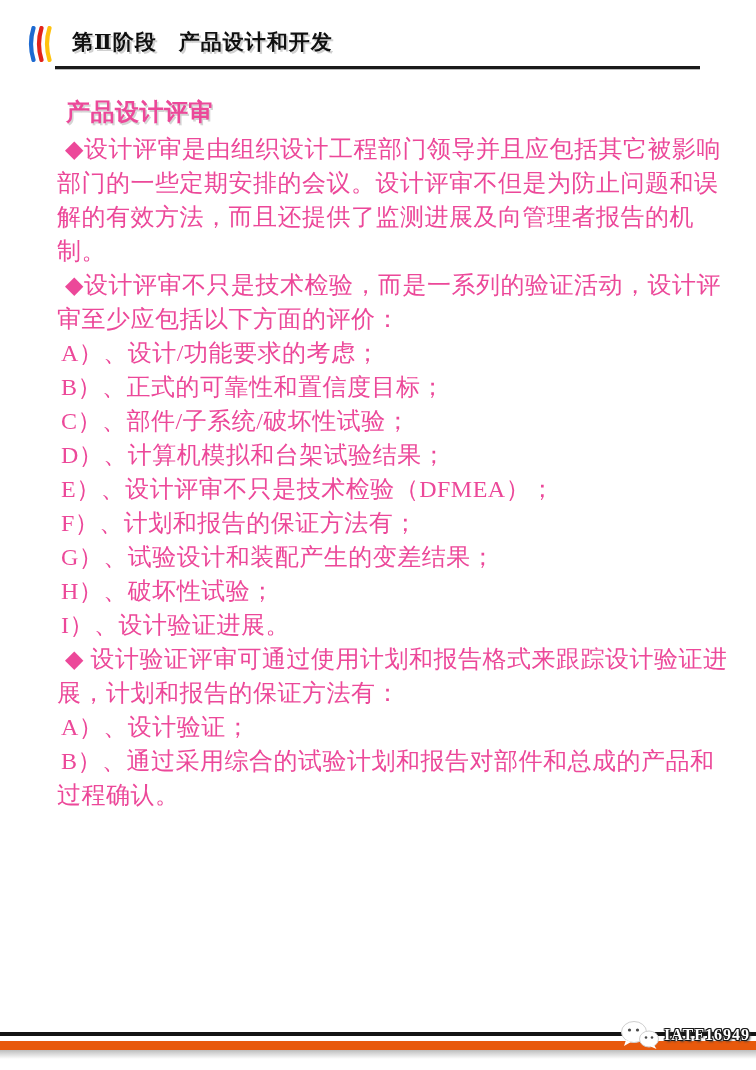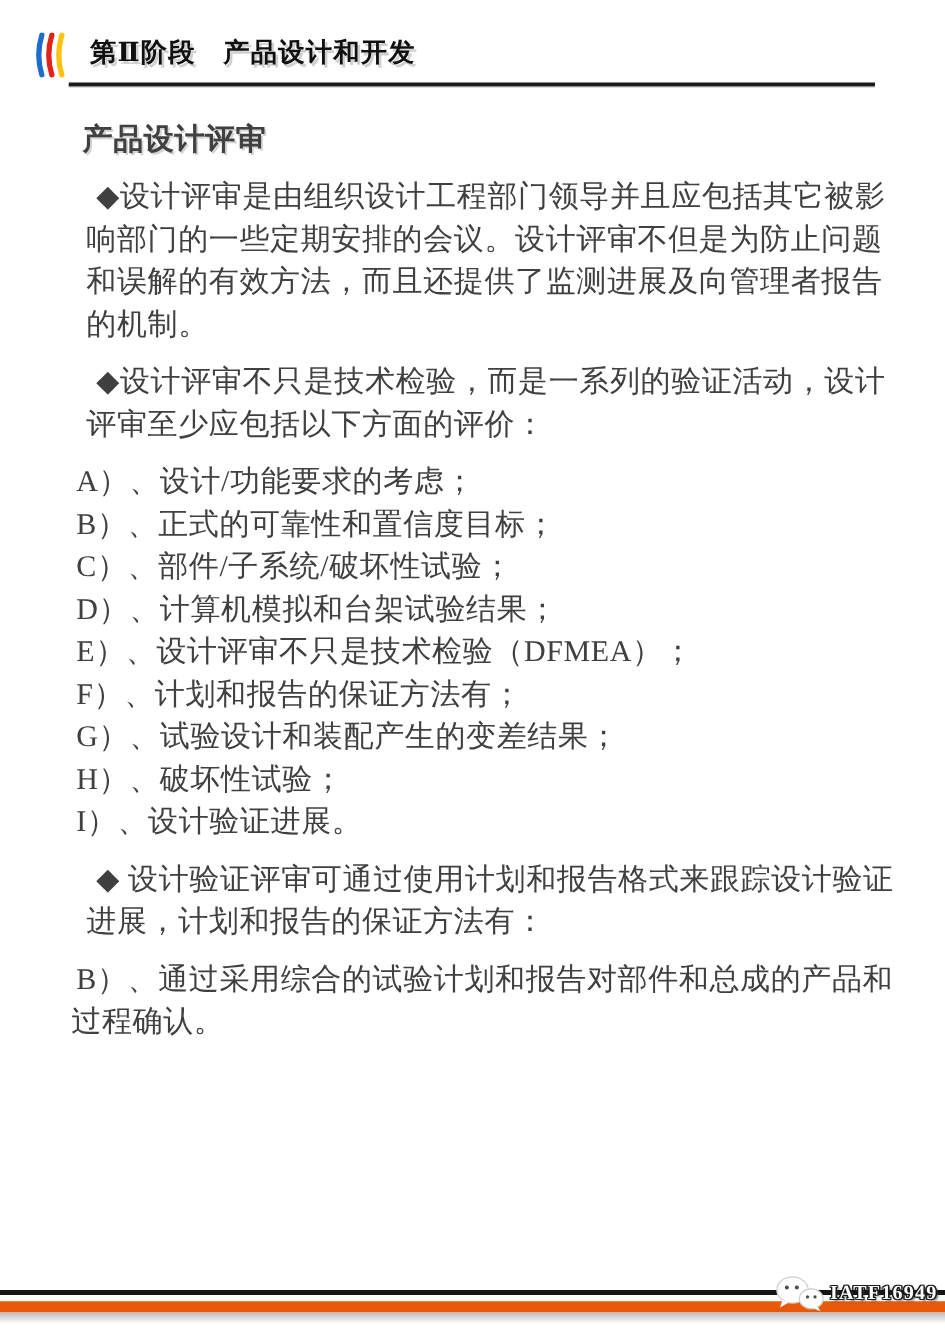--- a/index.html
+++ b/index.html
@@ -25,28 +25,28 @@
   .underline{
     position:absolute;left:55px;top:66px;width:645px;height:3px;
     background:#1a1a1a;
     box-shadow:0 1px 0 rgba(120,120,120,.5);
   }
 
   
   .content{
     position:absolute;left:57px;top:95px;width:680px;
     font-size:24px;line-height:34px;letter-spacing:0.5px;
-    color:#404040;
+    color:#ec4899;
   }
   .heading{
     font-weight:bold;font-size:24px;line-height:34px;
     margin:0 0 3px 0;text-indent:9px;
     text-shadow:1.5px 1.5px 0 rgba(170,170,170,.5);
   }
-  .para{margin:12px;text-indent:8px;}
+  .para{margin:0;text-indent:8px;}
   .item{margin:0;text-indent:4px;}
 
   
   .bar-black{position:absolute;left:0;top:1032px;width:756px;height:4px;background:#141414;}
   .bar-orange{position:absolute;left:0;top:1041px;width:756px;height:9px;background:#e8590c;}
   .bar-shade{position:absolute;left:0;top:1050px;width:756px;height:9px;
     background:linear-gradient(to bottom,#bdbdbd,#ffffff);}
   .watermark{
     position:absolute;right:6px;top:1019px;height:32px;
     display:flex;align-items:center;gap:4px;z-index:3;
@@ -89,20 +89,21 @@
     <p class="item">C）、部件/子系统/破坏性试验；</p>
     <p class="item">D）、计算机模拟和台架试验结果；</p>
     <p class="item">E）、设计评审不只是技术检验（DFMEA）；</p>
     <p class="item">F）、计划和报告的保证方法有；</p>
     <p class="item">G）、试验设计和装配产生的变差结果；</p>
     <p class="item">H）、破坏性试验；</p>
     <p class="item">I）、设计验证进展。</p>
 
     <p class="para">◆ 设计验证评审可通过使用计划和报告格式来跟踪设计验证进展，计划和报告的保证方法有：</p>
 
+    <p class="item">A）、设计验证；</p>
     <p class="item">B）、通过采用综合的试验计划和报告对部件和总成的产品和过程确认。</p>
   </div>
 
   <div class="bar-black"></div>
   <div class="bar-orange"></div>
   <div class="bar-shade"></div>
 
   <div class="watermark">
     <svg class="wm-icon" viewBox="0 0 40 30" aria-hidden="true">
       <ellipse cx="14" cy="12" rx="12.5" ry="10.5" fill="#ffffff" stroke="#cfcfcf" stroke-width="1"></ellipse>

